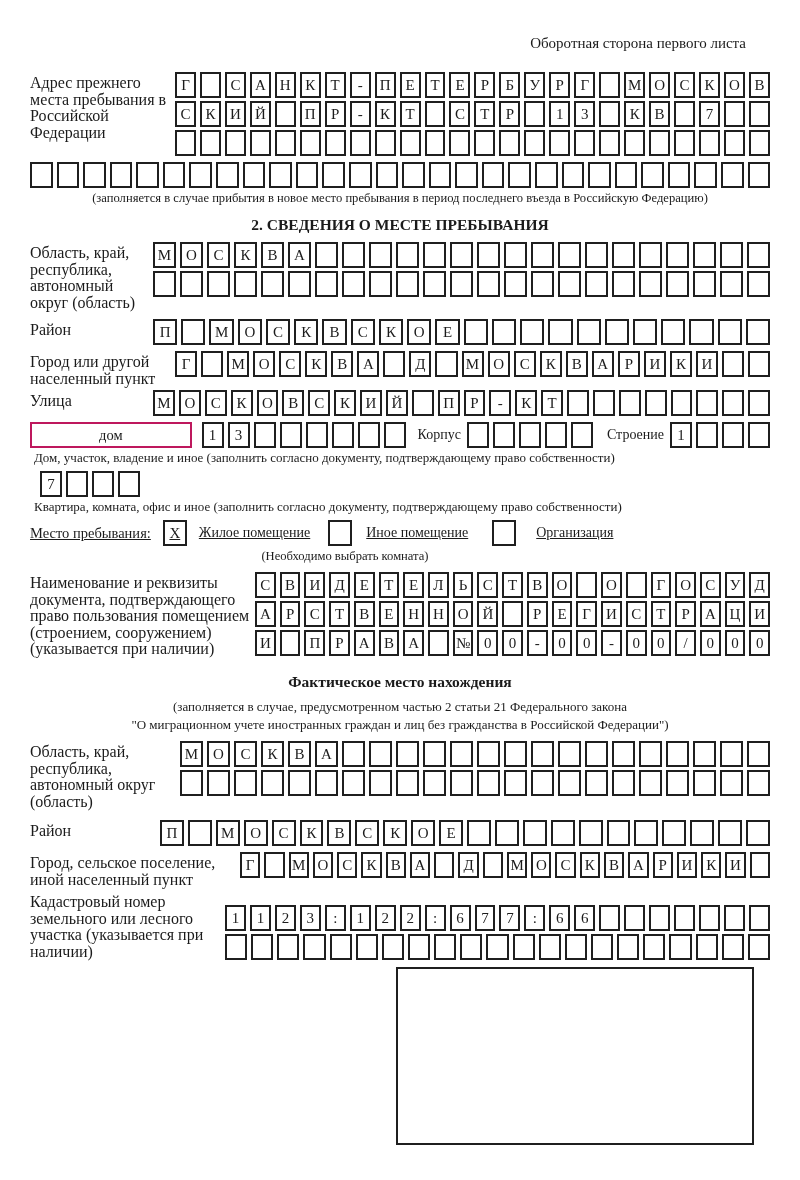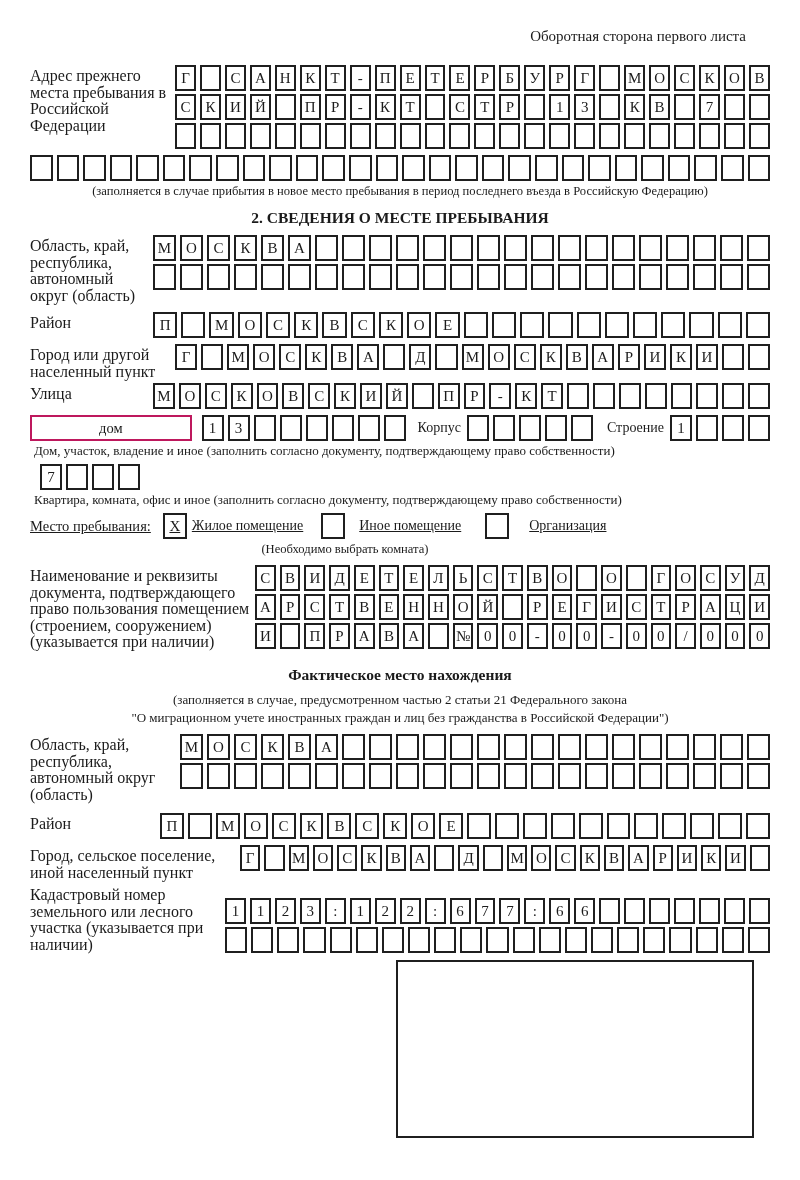--- a/index.html
+++ b/index.html
@@ -1,21 +1,21 @@
 <!DOCTYPE html>
 <html lang="ru"><head>
 <meta charset="utf-8">
 <style>
   html,body { margin:0; padding:0; }
   body {
     width:800px; height:1180px; overflow:hidden;
     background:#ffffff; color:#1b1b1b;
     font-family:"Liberation Serif","DejaVu Serif",serif;
   }
-  .page { box-sizing:border-box; width:800px; height:1180px; padding:18px 30px 0 30px; }
+  .page { box-sizing:border-box; width:800px; height:1180px; padding:25px 30px 0 30px; }
 
   .hdr-note { text-align:right; font-size:15px; padding:10px 24px 0 0; margin-bottom:20px; }
 
   .field { display:flex; align-items:flex-start; margin-bottom:3px; }
   .flabel { flex:0 0 auto; font-size:16px; line-height:16.5px; padding-top:3px; }
   .fboxes { flex:1 1 auto; min-width:0; }
 
   .box-row { display:flex; gap:4px; margin-bottom:3px; }
   .box-row.fill .cell { flex:1 1 0; width:auto; }
   .cell {
@@ -351,21 +351,21 @@
         <span class="cell"></span>
         <span class="cell"></span>
         <span class="cell"></span>
       </div>
   </div>
   <div class="caption-left">Квартира, комната, офис и иное (заполнить согласно документу, подтверждающему право собственности)</div>
 
   <div class="inline-row" style="margin-top:4px;text-decoration:underline;">
     <span class="inline-label" style="font-size:14.5px;">Место пребывания:</span>
     <span class="cb" style="margin-left:12px;">X</span>
-    <span class="inline-label" style="margin-left:5px;">Жилое помещение</span>
+    <span class="inline-label" style="margin-left:12px;">Жилое помещение</span>
     <span class="cb" style="margin-left:18px;"></span>
     <span class="inline-label" style="margin-left:14px;">Иное помещение</span>
     <span class="cb" style="margin-left:24px;"></span>
     <span class="inline-label" style="margin-left:20px;">Организация</span>
   </div>
   <div class="caption-center" style="width:200px; margin:3px 0 8px 215px;">(Необходимо выбрать комната)</div>
 
   <div class="field">
     <div class="flabel" style="width:225px;">Наименование и реквизиты документа, подтверждающего право пользования помещением (строением, сооружением) (указывается при наличии)</div>
     <div class="fboxes">

